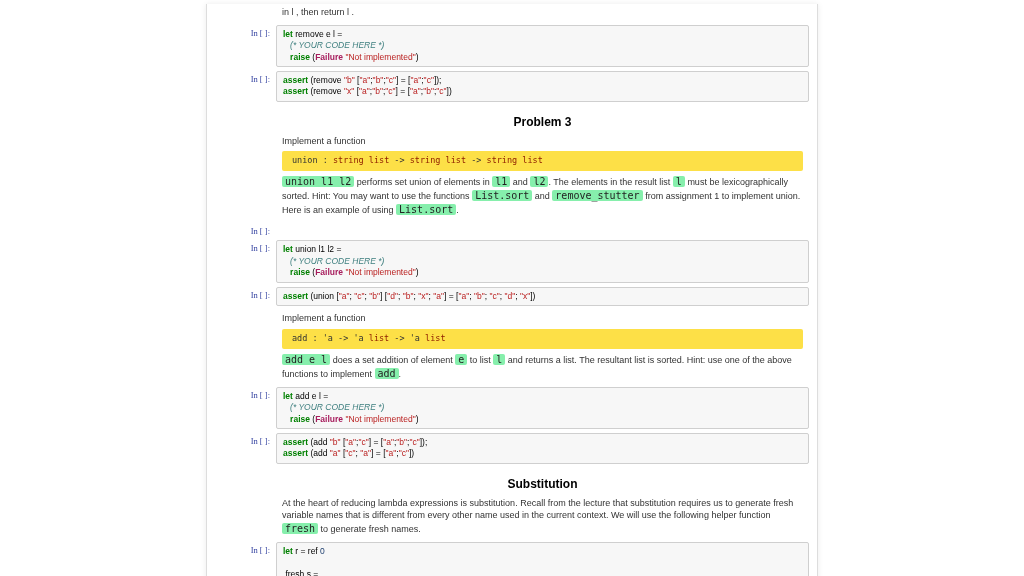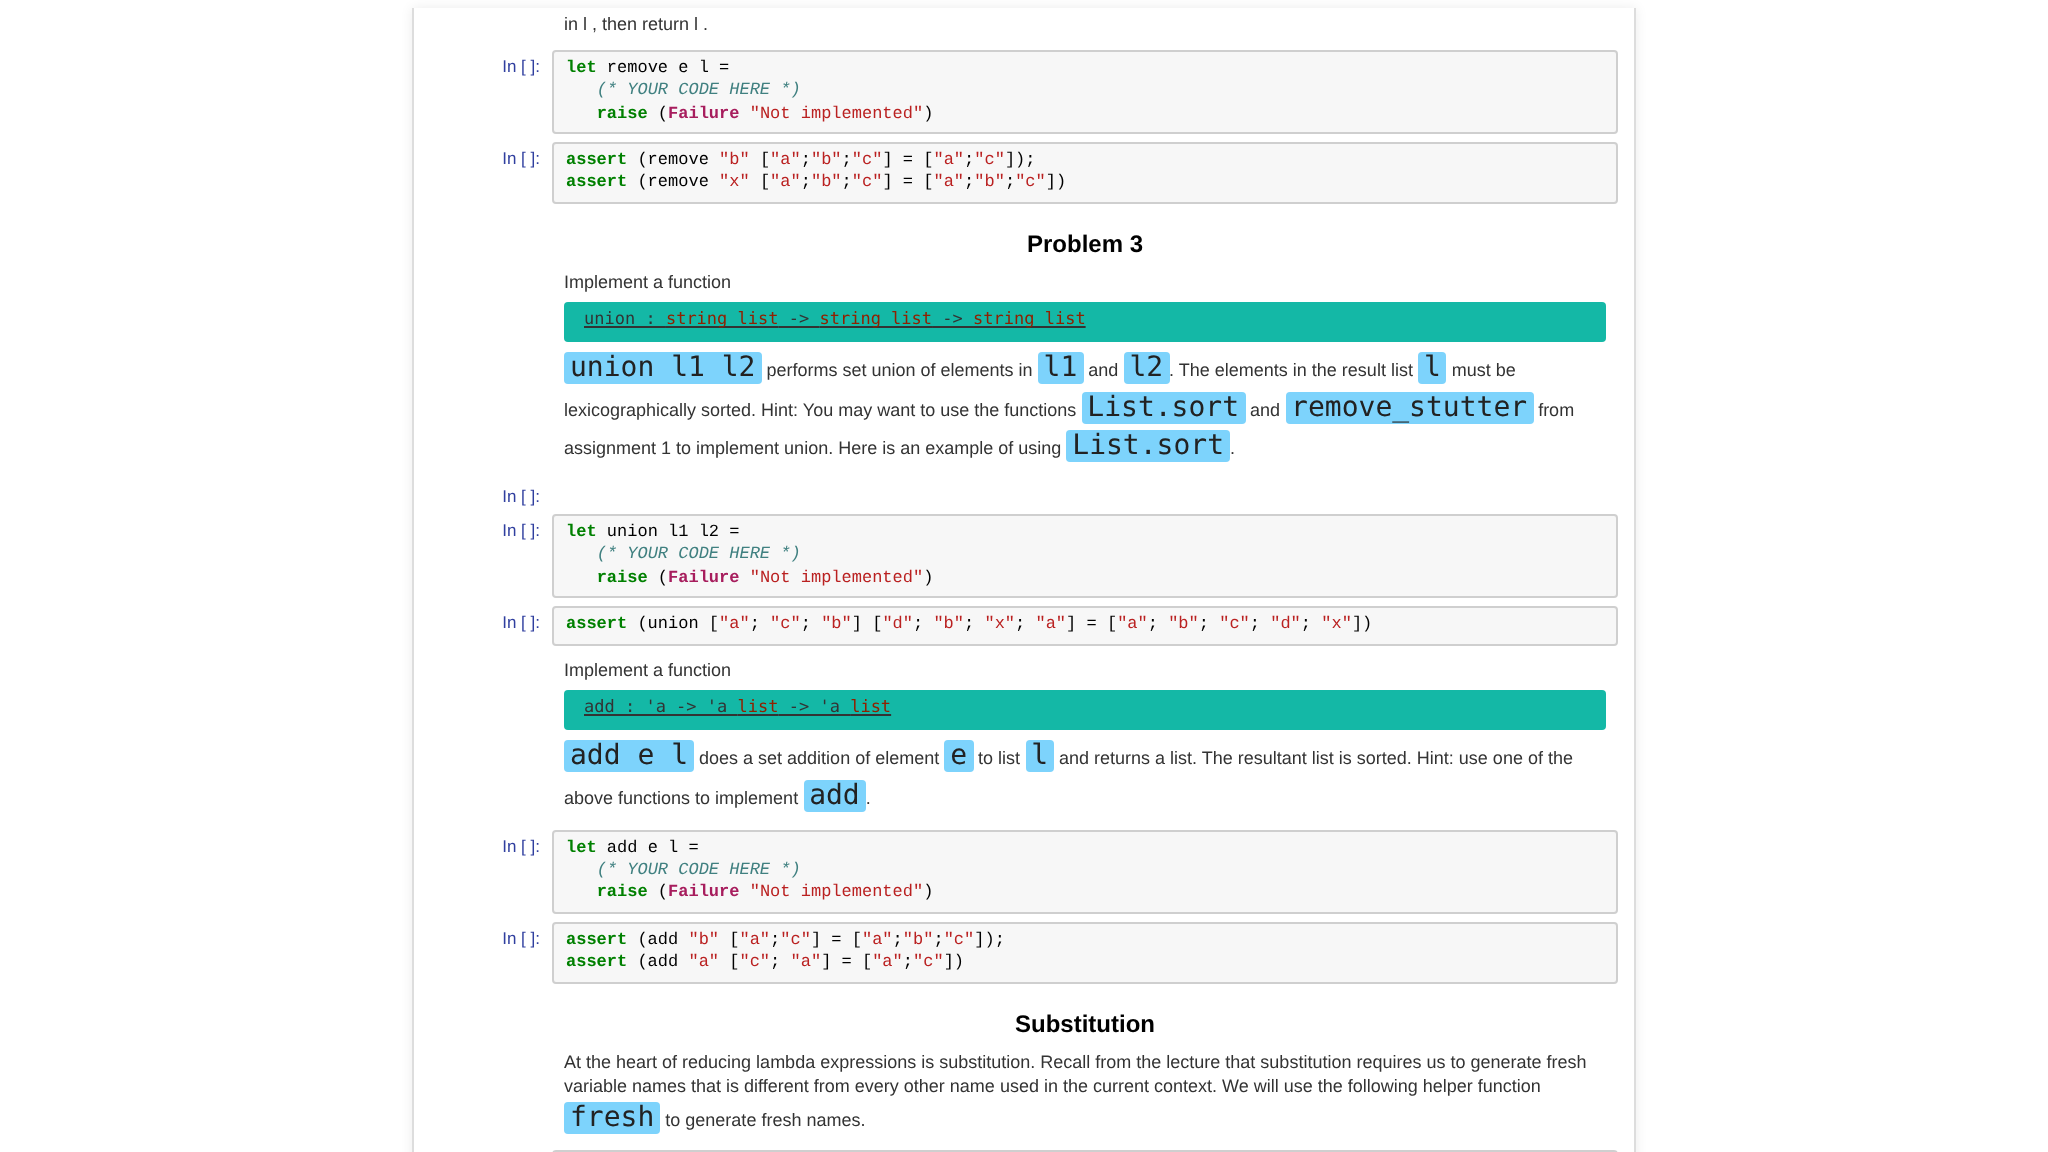--- a/index.html
+++ b/index.html
@@ -1,24 +1,24 @@
 <!DOCTYPE html>
 <html><head>
 <meta charset="utf-8">
 <style>
   html,body{margin:0;padding:0;background:#fff;font-family:"Helvetica Neue",Helvetica,Arial,sans-serif;font-size:9px;color:#000;}
   .page{width:1024px;height:576px;margin:0 auto;background:#fff;overflow:hidden;}
   .notebook{width:610px;margin:0 auto;border-left:1px solid #ddd;border-right:1px solid #ddd;padding:0 0 20px 0;box-shadow:0 0 6px rgba(0,0,0,0.08);}
   .cell{display:flex;align-items:flex-start;margin:4px 8px;}
-  .prompt{width:55px;flex-shrink:0;text-align:right;padding:3px 6px 0 0;font-family:Liberation Sans, sans-serif;font-size:8.5px;color:#303F9F;}
-  .code-cell .input-area{flex:1;border:1px solid #cfcfcf;background:#f7f7f7;border-radius:2px;padding:3px 6px;font-family:Liberation Mono, monospace;font-size:8.5px;line-height:1.35;white-space:pre-wrap;overflow:hidden;}
+  .prompt{width:55px;flex-shrink:0;text-align:right;padding:3px 6px 0 0;font-family:Liberation Serif, serif;font-size:8.5px;color:#303F9F;}
+  .code-cell .input-area{flex:1;border:1px solid #cfcfcf;background:#f7f7f7;border-radius:2px;padding:3px 6px;font-family:Liberation Sans, sans-serif;font-size:8.5px;line-height:1.35;white-space:pre-wrap;overflow:hidden;}
   .md-cell .input-area{flex:1;padding:2px 6px;font-size:9px;line-height:1.4;color:#333;}
   .md-cell h2{font-size:12px;font-weight:700;margin:6px 0 4px 0;color:#000;text-align:center;}
-  .md-cell pre.sig{background:#14b8a6;border:none;padding:4px 10px;margin:4px 0;font-family:monospace;font-size:8.5px;border-radius:2px;text-decoration:underline;}
-  .md-cell code.inline{background:#7dd3fc;padding:0 3px;border-radius:2px;font-family:monospace;font-size:14px;color:#222;}
+  .md-cell pre.sig{background:#fde047;border:none;padding:4px 10px;margin:4px 0;font-family:monospace;font-size:8.5px;border-radius:2px;}
+  .md-cell code.inline{background:#86efac;padding:0 3px;border-radius:2px;font-family:monospace;font-size:10px;color:#222;}
   
   .kw{color:#008000;font-weight:bold;}
   .err{color:#a71d5d;font-weight:bold;}
   .str{color:#ba2121;}
   .cm{color:#408080;font-style:italic;}
   .typ{color:#902000;}
   .num{color:#204070;}
   .partial{color:#333;}
 </style>
 </head>

